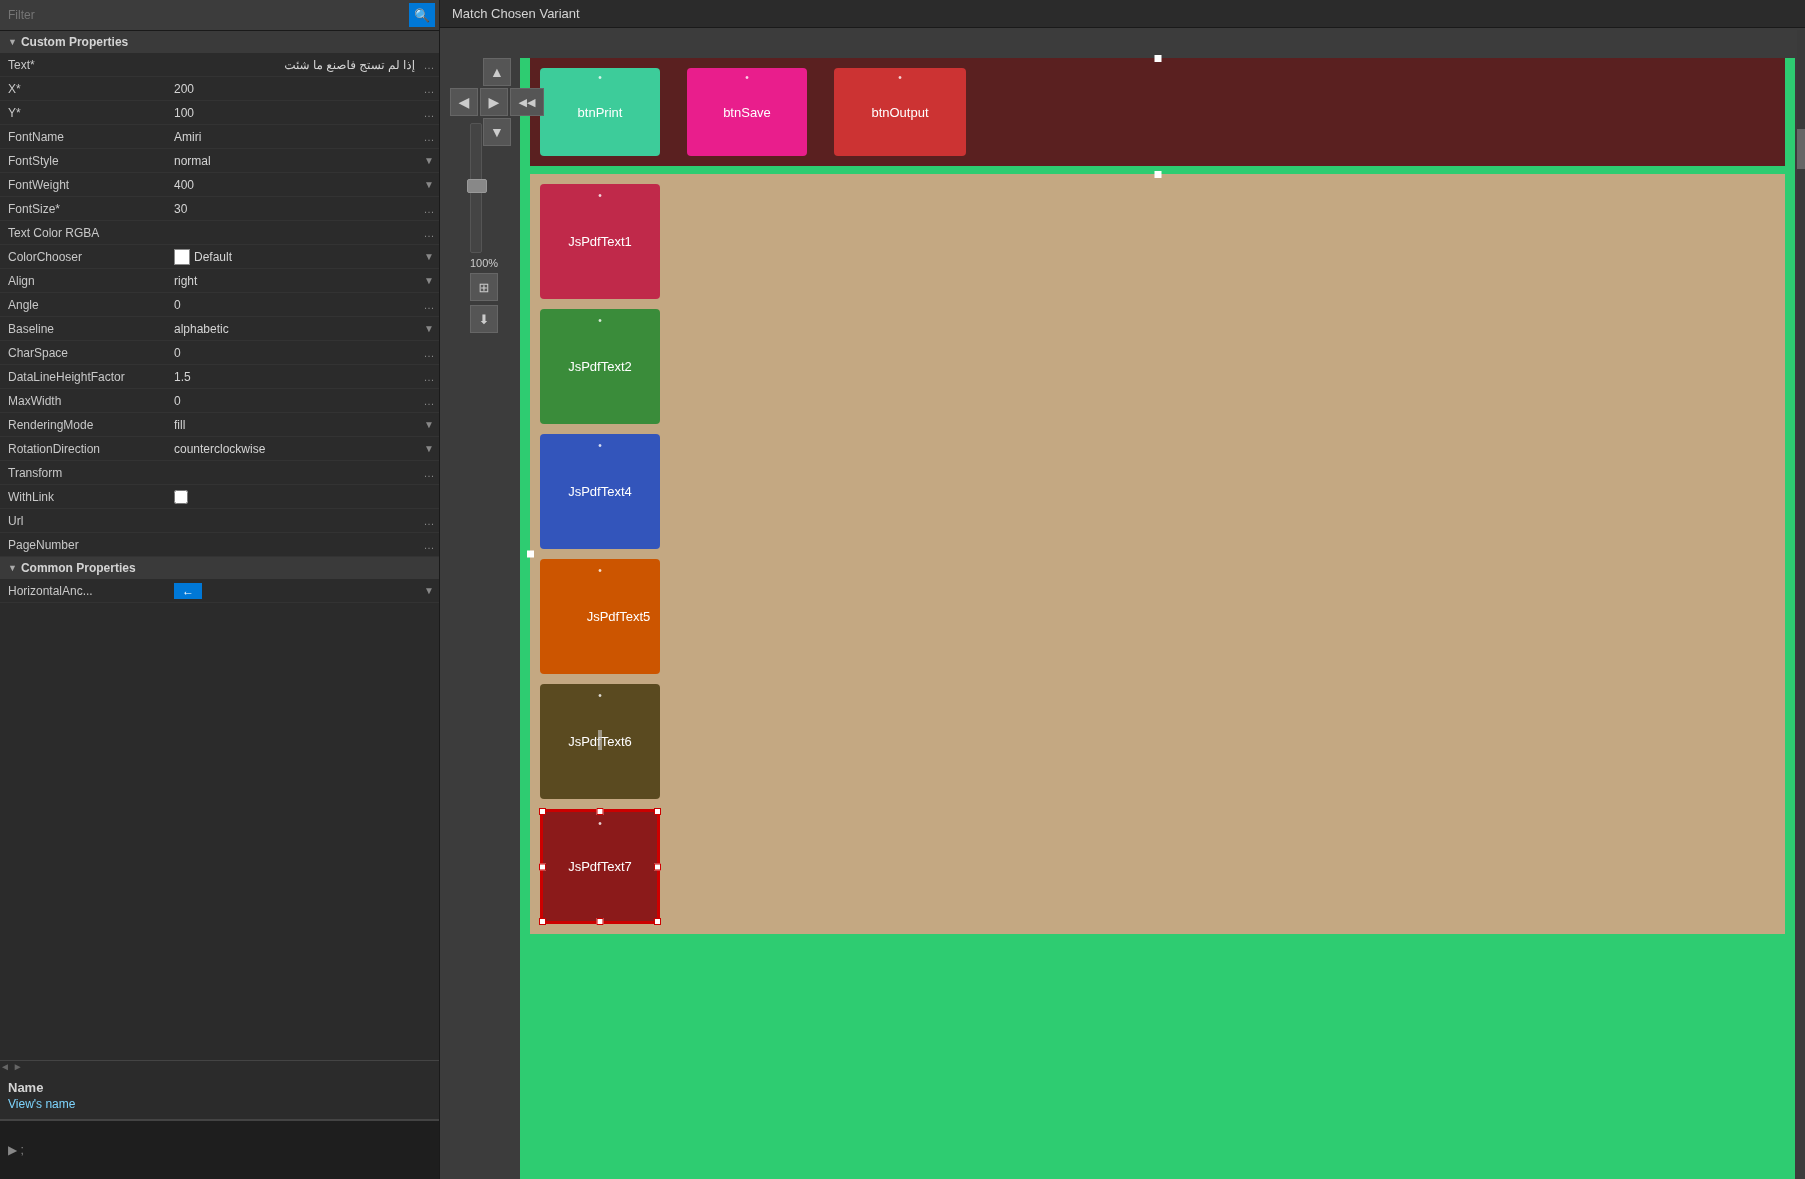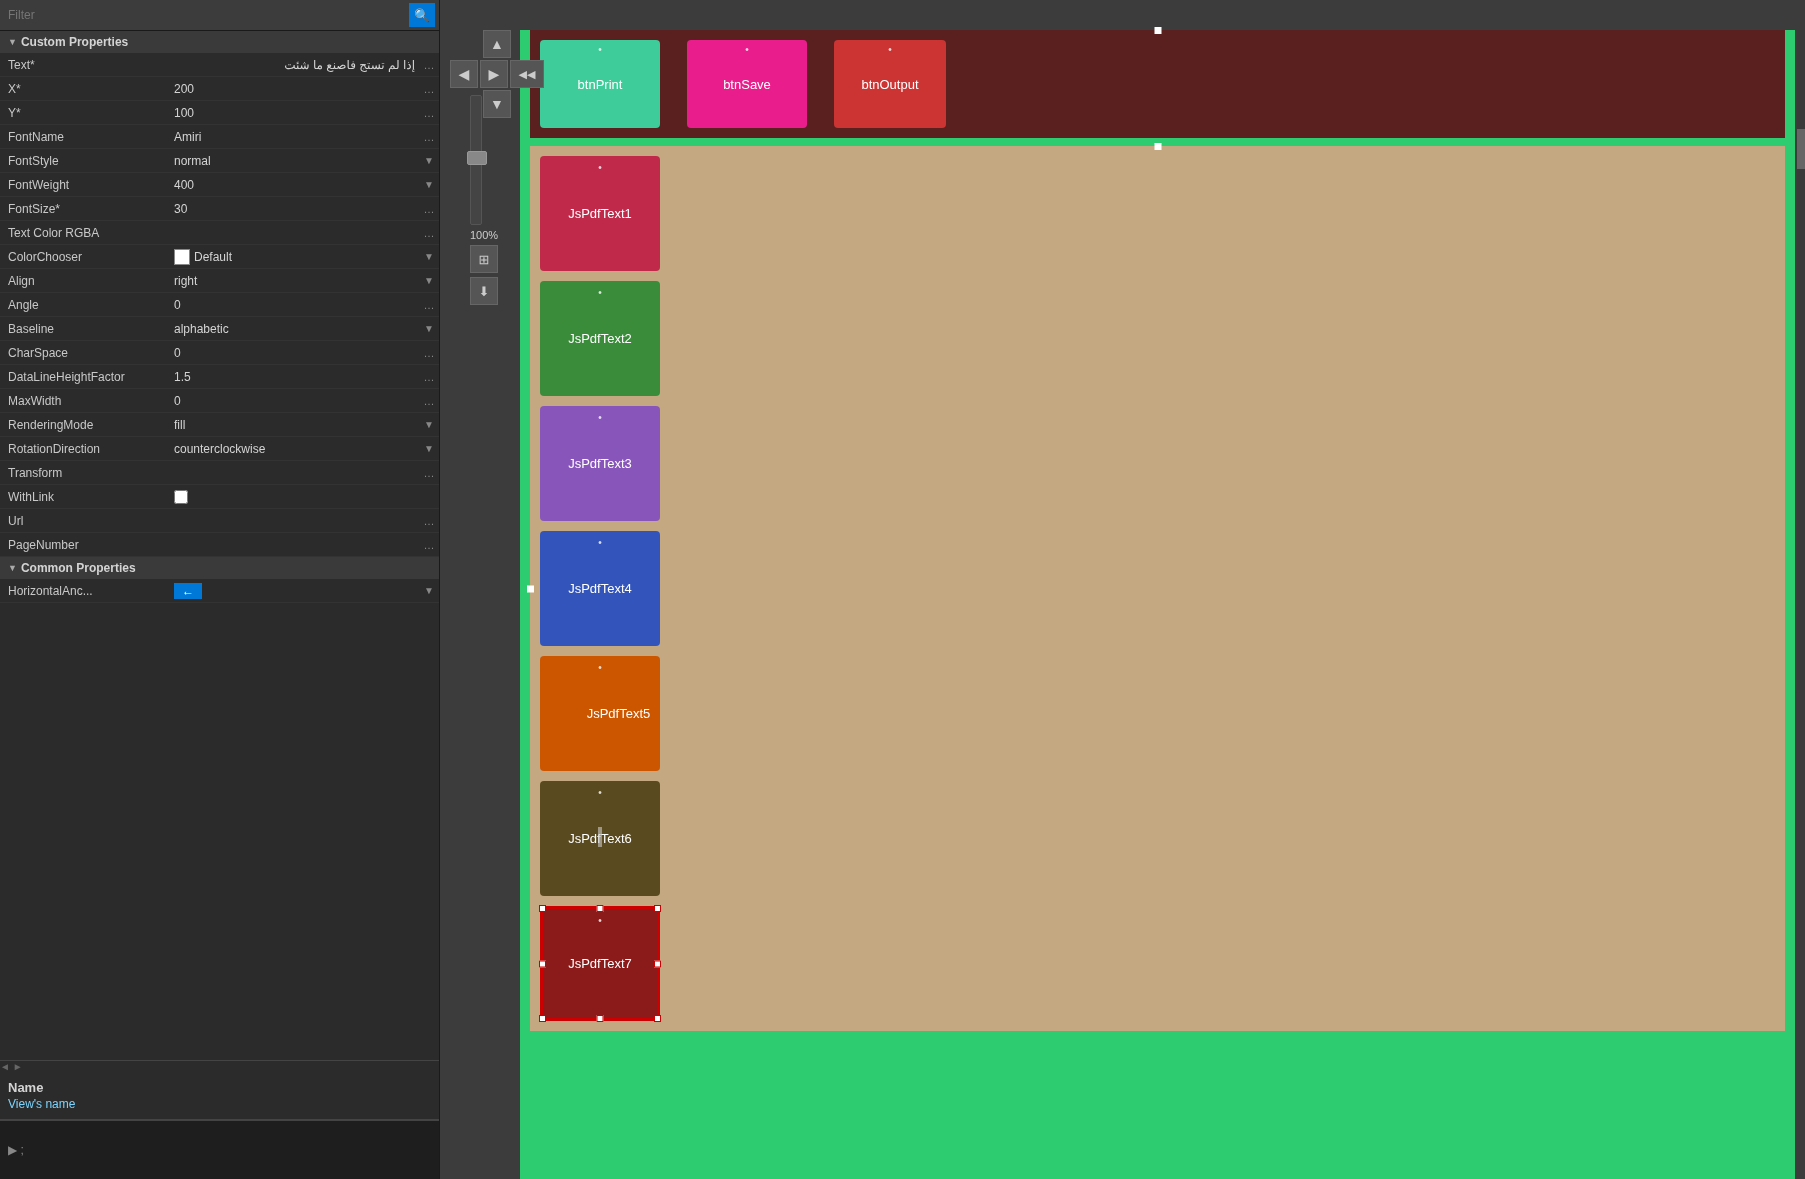--- a/index.html
+++ b/index.html
@@ -348,21 +348,21 @@
       width: 120px;
       height: 88px;
     }
     .btn-save {
       background: #e91e8c;
       width: 120px;
       height: 88px;
     }
     .btn-output {
       background: #cc3333;
-      width: 112px;
+      width: 132px;
       height: 88px;
     }
 
     
     .pdf-widget {
       border-radius: 4px;
       display: flex;
       align-items: center;
       justify-content: center;
       color: white;
@@ -593,20 +593,23 @@
   </div>
 
   <div class="terminal-area">
     <span style="color:#888;">▶ ;</span>
   </div>
 
 </div>
 
 <div class="right-panel">
 
+  <div class="top-bar">
+    <span>Match Chosen Variant</span>
+  </div>
 
   <div class="canvas-area">
 
     <div class="nav-controls">
       <div class="nav-row">
         <button class="nav-btn">▲</button>
       </div>
       <div class="nav-row">
         <button class="nav-btn">◀</button>
         <button class="nav-btn">▶</button>
@@ -649,23 +652,20 @@
           <div style="width:7px;height:7px;background:white;position:absolute;top:-3px;left:50%;transform:translateX(-50%);"></div>
           <div style="width:7px;height:7px;background:white;position:absolute;top:50%;left:-3px;transform:translateY(-50%);"></div>
 
           <div class="widget-row">
             <div class="pdf-widget pdf1">
               <span>JsPdfText1</span>
             </div>
             <div class="pdf-widget pdf2">
               <span>JsPdfText2</span>
             </div>
-            <div class="pdf-widget pdf3">
-              <span>JsPdfText3</span>
-            </div>
             <div class="pdf-widget pdf4">
               <span>JsPdfText4</span>
             </div>
           </div>
 
           <div class="widget-row">
             <div class="pdf-widget pdf5">
               <span>JsPdfText5</span>
             </div>
             <div class="pdf-widget pdf6" style="position:relative;">

